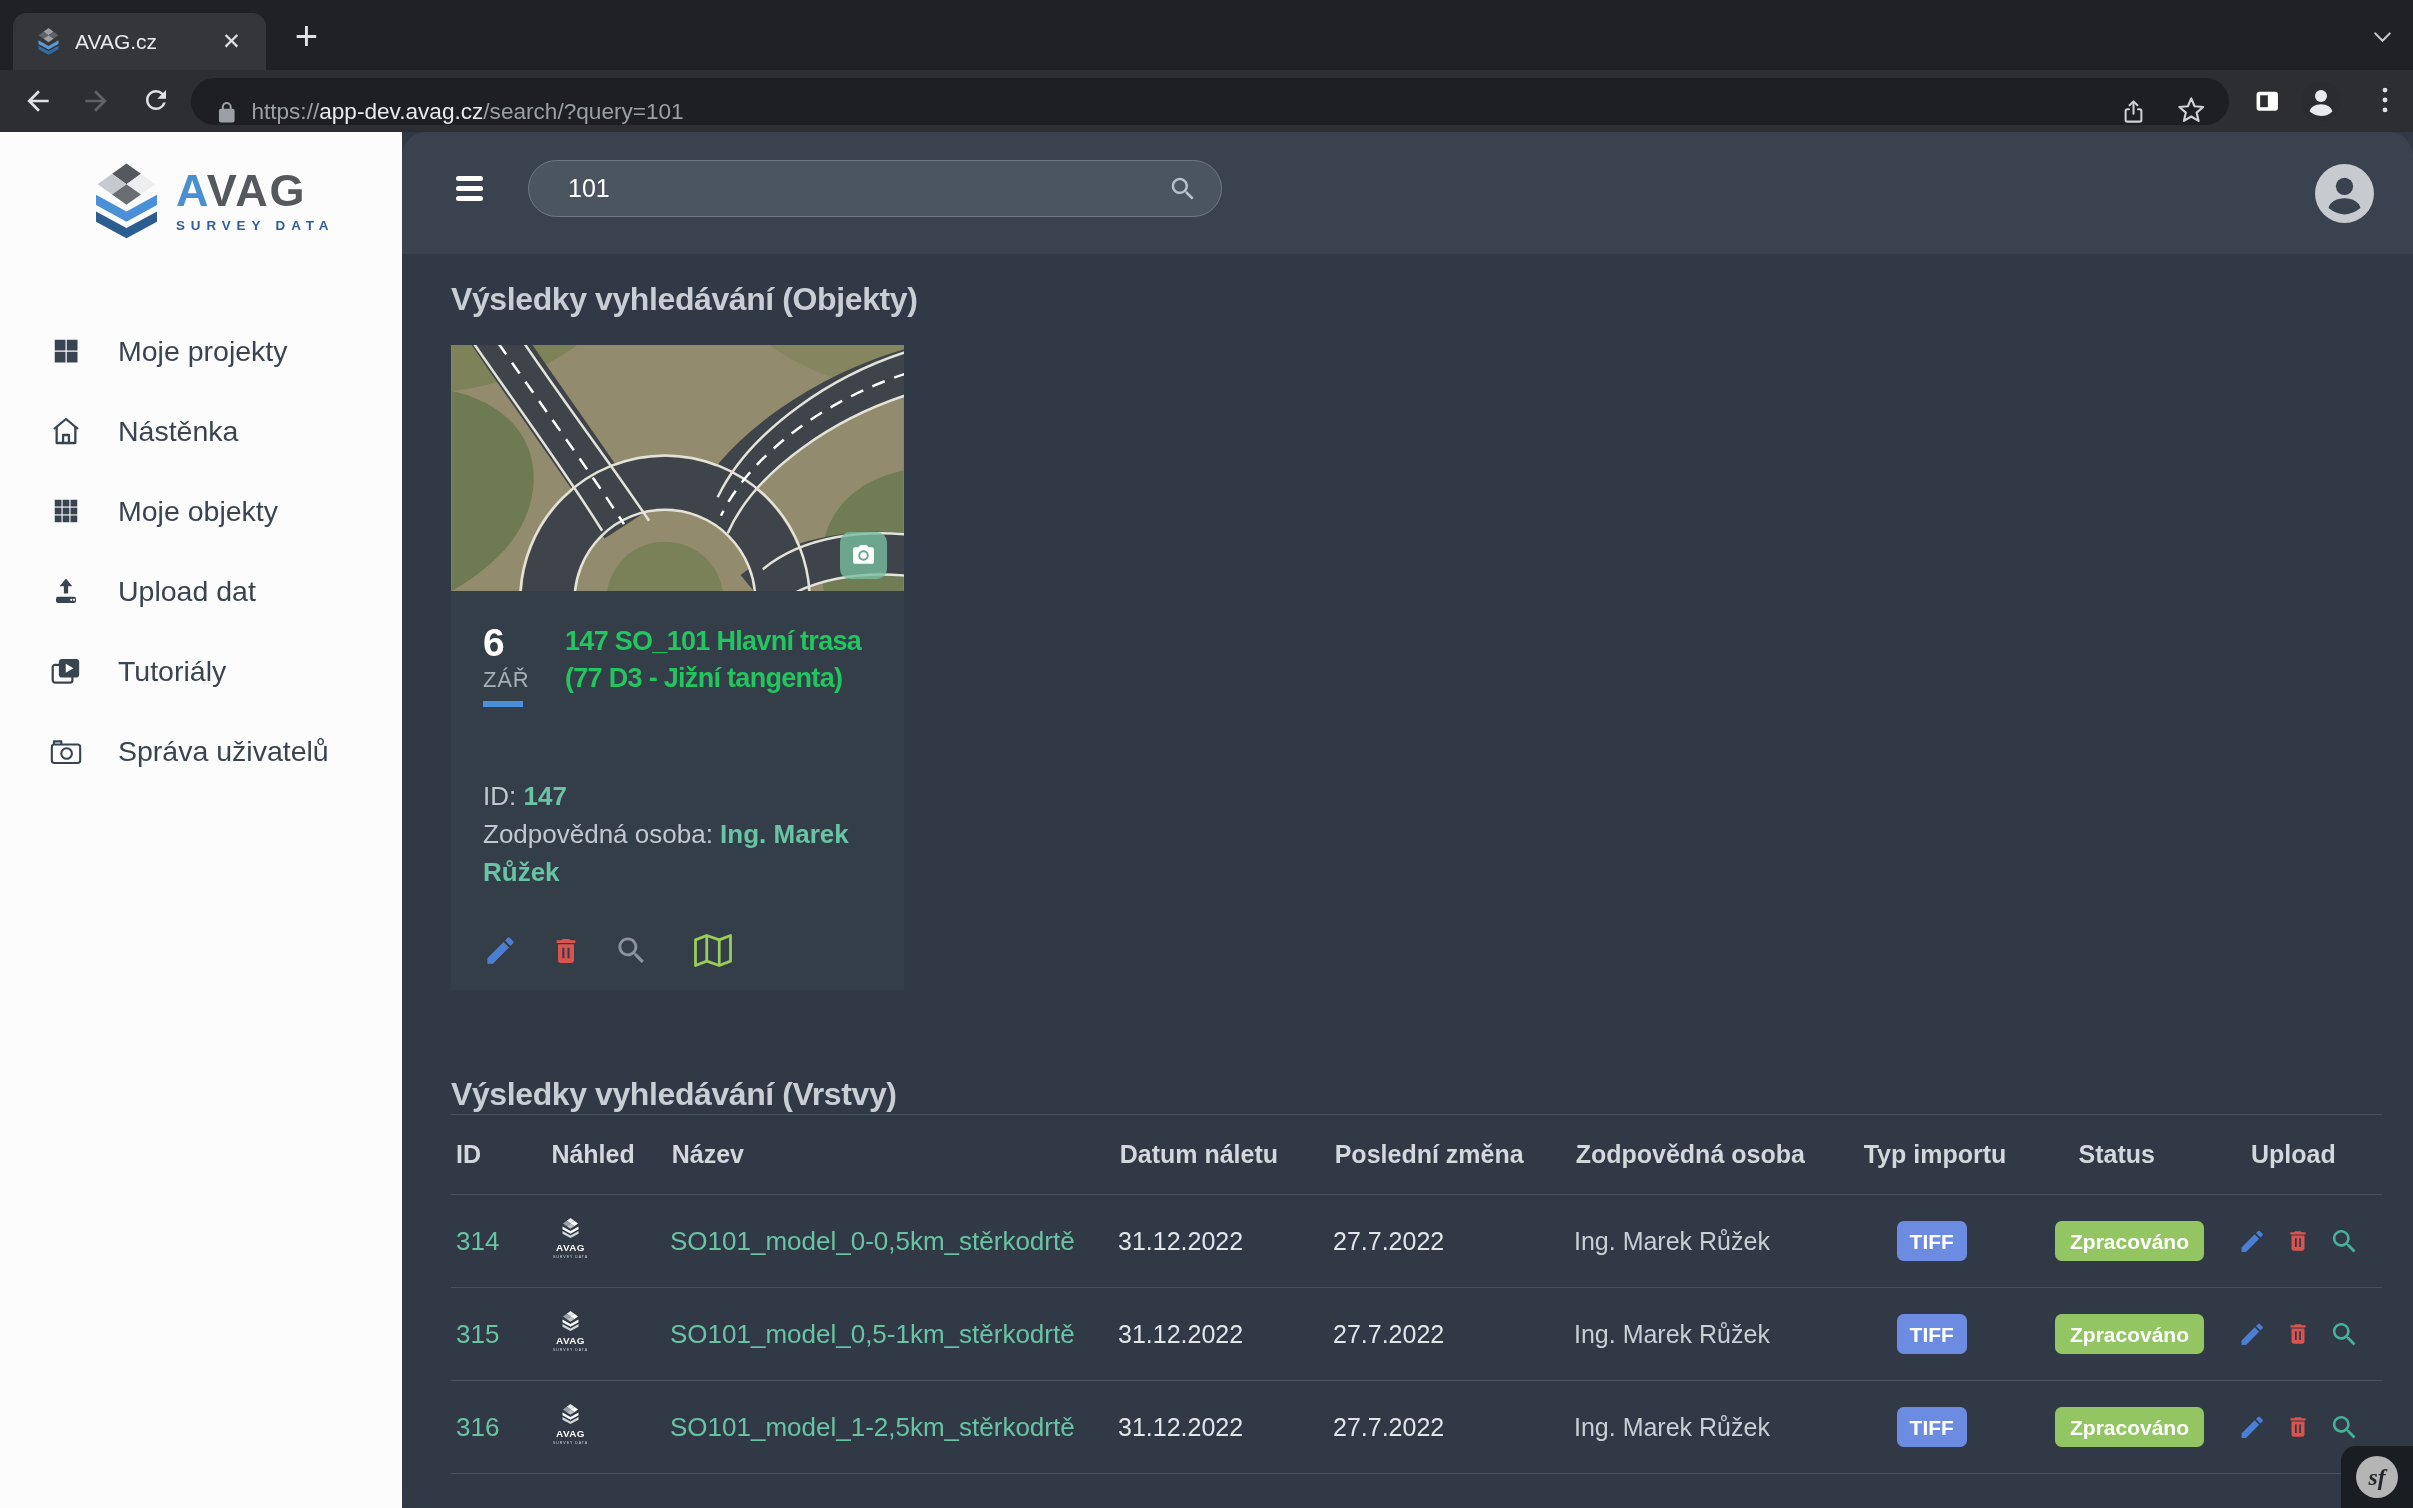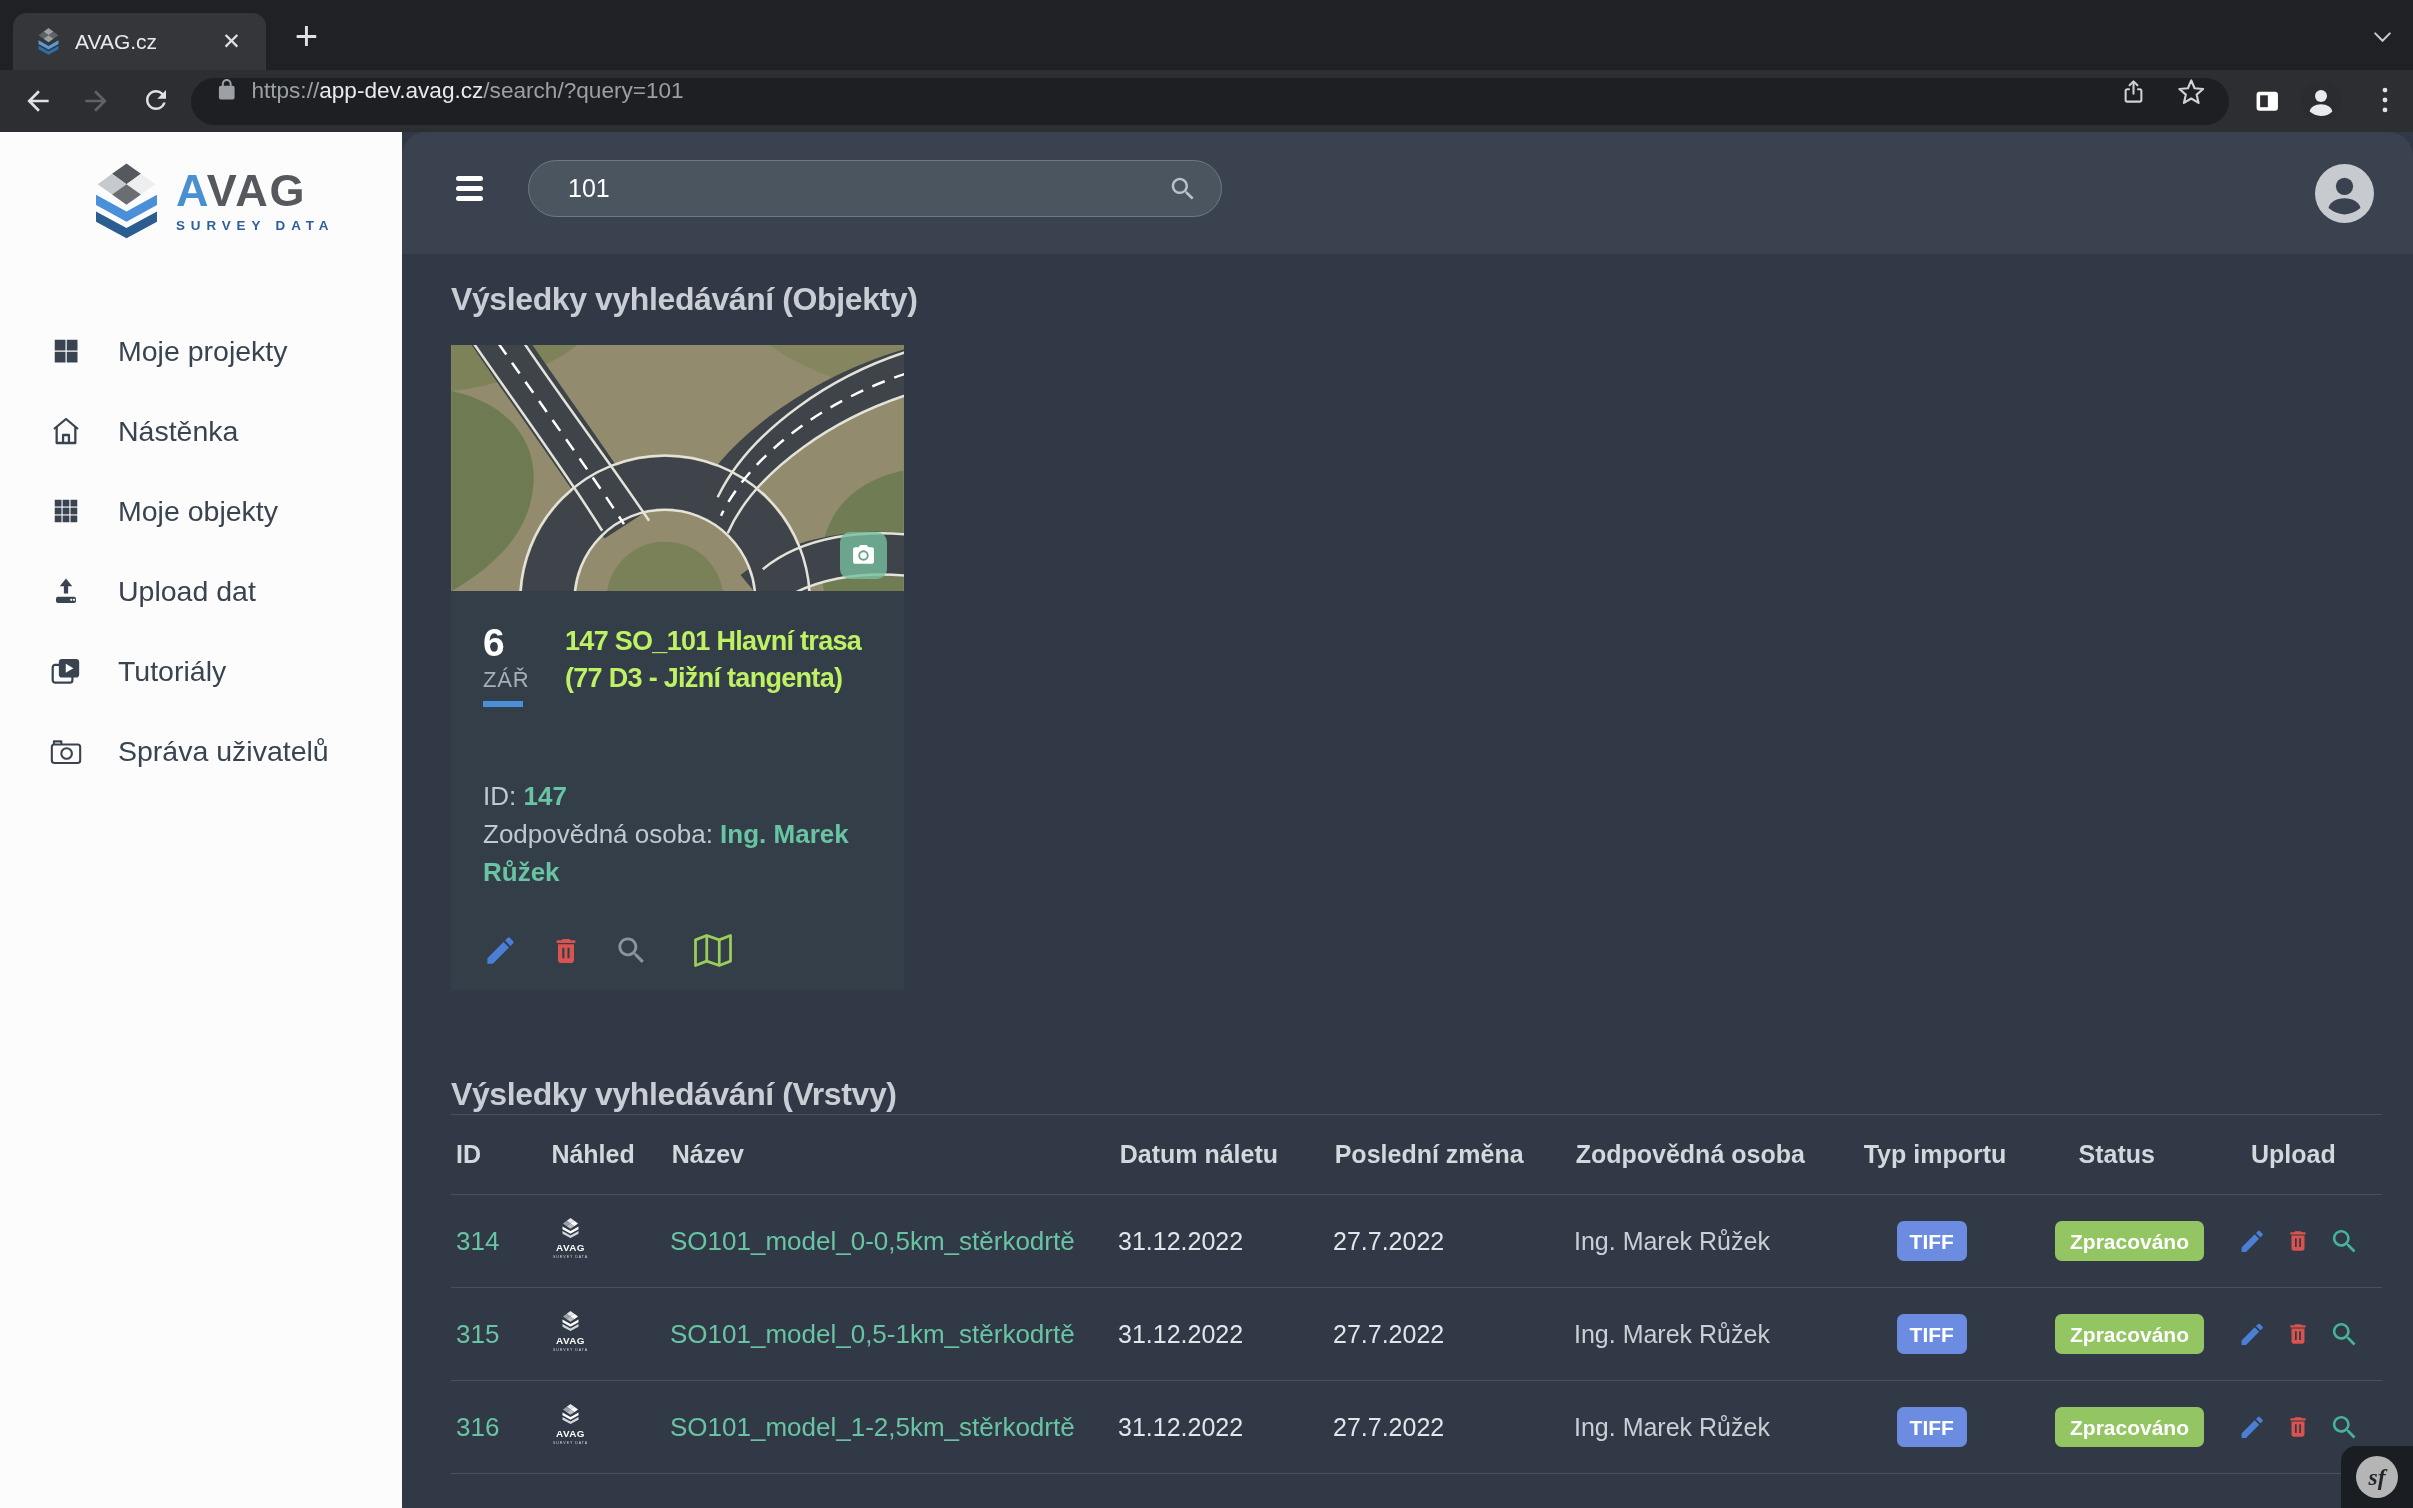--- a/index.html
+++ b/index.html
@@ -14,21 +14,21 @@
        border-radius:13.4px 13.4px 0 0;display:flex;align-items:center;padding:0 22px;box-sizing:border-box;}
   .tab-title{color:#e8eaed;font-size:21px;margin-left:12.6px;flex:1;white-space:nowrap;overflow:hidden;}
   .tab-close{color:#dfe1e5;font-size:22.6px;line-height:1;cursor:default;padding:3.4px;}
   .newtab{position:absolute;left:282px;top:11.7px;width:49px;height:49px;color:#dfe1e5;font-size:40px;
           font-weight:300;display:flex;align-items:center;justify-content:center;}
   .tabstrip-chevron{position:absolute;right:18.4px;top:23.5px;}
 
   .toolbar{position:relative;height:62px;background:#2d2e32;}
   .navbtn{position:absolute;top:15px;width:32px;height:32px;}
   .omnibox{position:absolute;left:191px;top:7.5px;width:2038px;height:47px;border-radius:23.5px;
-           background:#1e1f23;display:flex;align-items:flex-start;padding:0 23.5px;box-sizing:border-box;}
+           background:#1e1f23;display:flex;align-items:flex-end;padding:0 23.5px;box-sizing:border-box;}
   .url{flex:1;font-size:22.6px;color:#9aa0a6;white-space:nowrap;overflow:hidden;margin-left:13.4px;}
   .url .host{color:#e8eaed;}
   .omni-ico{margin-left:30px;}
   .chrome-avatar{position:absolute;left:2301px;top:11px;}
   .dots{position:absolute;left:2370px;top:13.4px;}
 
   
   .app{position:absolute;top:132px;left:0;right:0;bottom:0;display:flex;}
   .sidebar{width:402px;background:#fcfcfd;flex-shrink:0;}
   .logo{display:flex;align-items:center;margin:30px 0 0 87px;}
@@ -59,21 +59,21 @@
   .card{width:453px;margin-top:26px;}
   .card-img{position:relative;width:453px;height:246px;overflow:hidden;background:#8b8569;}
   .cam-badge{position:absolute;right:17px;bottom:11.7px;width:47px;height:47px;border-radius:10px;
              background:rgba(120,190,160,0.8);display:flex;align-items:center;justify-content:center;}
   .card-body{background:#343e49;height:399px;box-sizing:border-box;padding:32px 28.5px 0 32px;}
   .date-row{display:flex;}
   .date-col{width:60px;flex-shrink:0;}
   .date-day{font-size:39px;font-weight:700;color:#fff;line-height:1;}
   .date-month{font-size:22px;color:#a8afb6;letter-spacing:0.8px;margin-top:5px;}
   .date-bar{width:40px;height:5.9px;background:#4a90d9;margin-top:8.4px;}
-  .card-title{margin-left:22px;font-size:27px;font-weight:700;letter-spacing:-0.7px;color:#bef264;
+  .card-title{margin-left:22px;font-size:27px;font-weight:700;letter-spacing:-0.7px;color:#22c55e;
               line-height:37px;white-space:nowrap;cursor:pointer;}
   .meta{margin-top:70px;font-size:26px;color:#c2c8ce;line-height:38px;}
   .meta .tv{color:#68c4a2;font-weight:700;cursor:pointer;}
   .card-actions{margin-top:42px;display:flex;align-items:center;gap:32px;}
   .icon-btn{background:none;border:none;padding:0;cursor:pointer;}
 
   
   .table{width:1931px;}
   .lgrid{display:grid;grid-template-columns:87px 132px 448px 215px 241px 288px 193px 176px 1fr;align-items:center;}
   .thead{height:79px;border-top:1.7px solid #46515d;border-bottom:1.7px solid #46515d;

